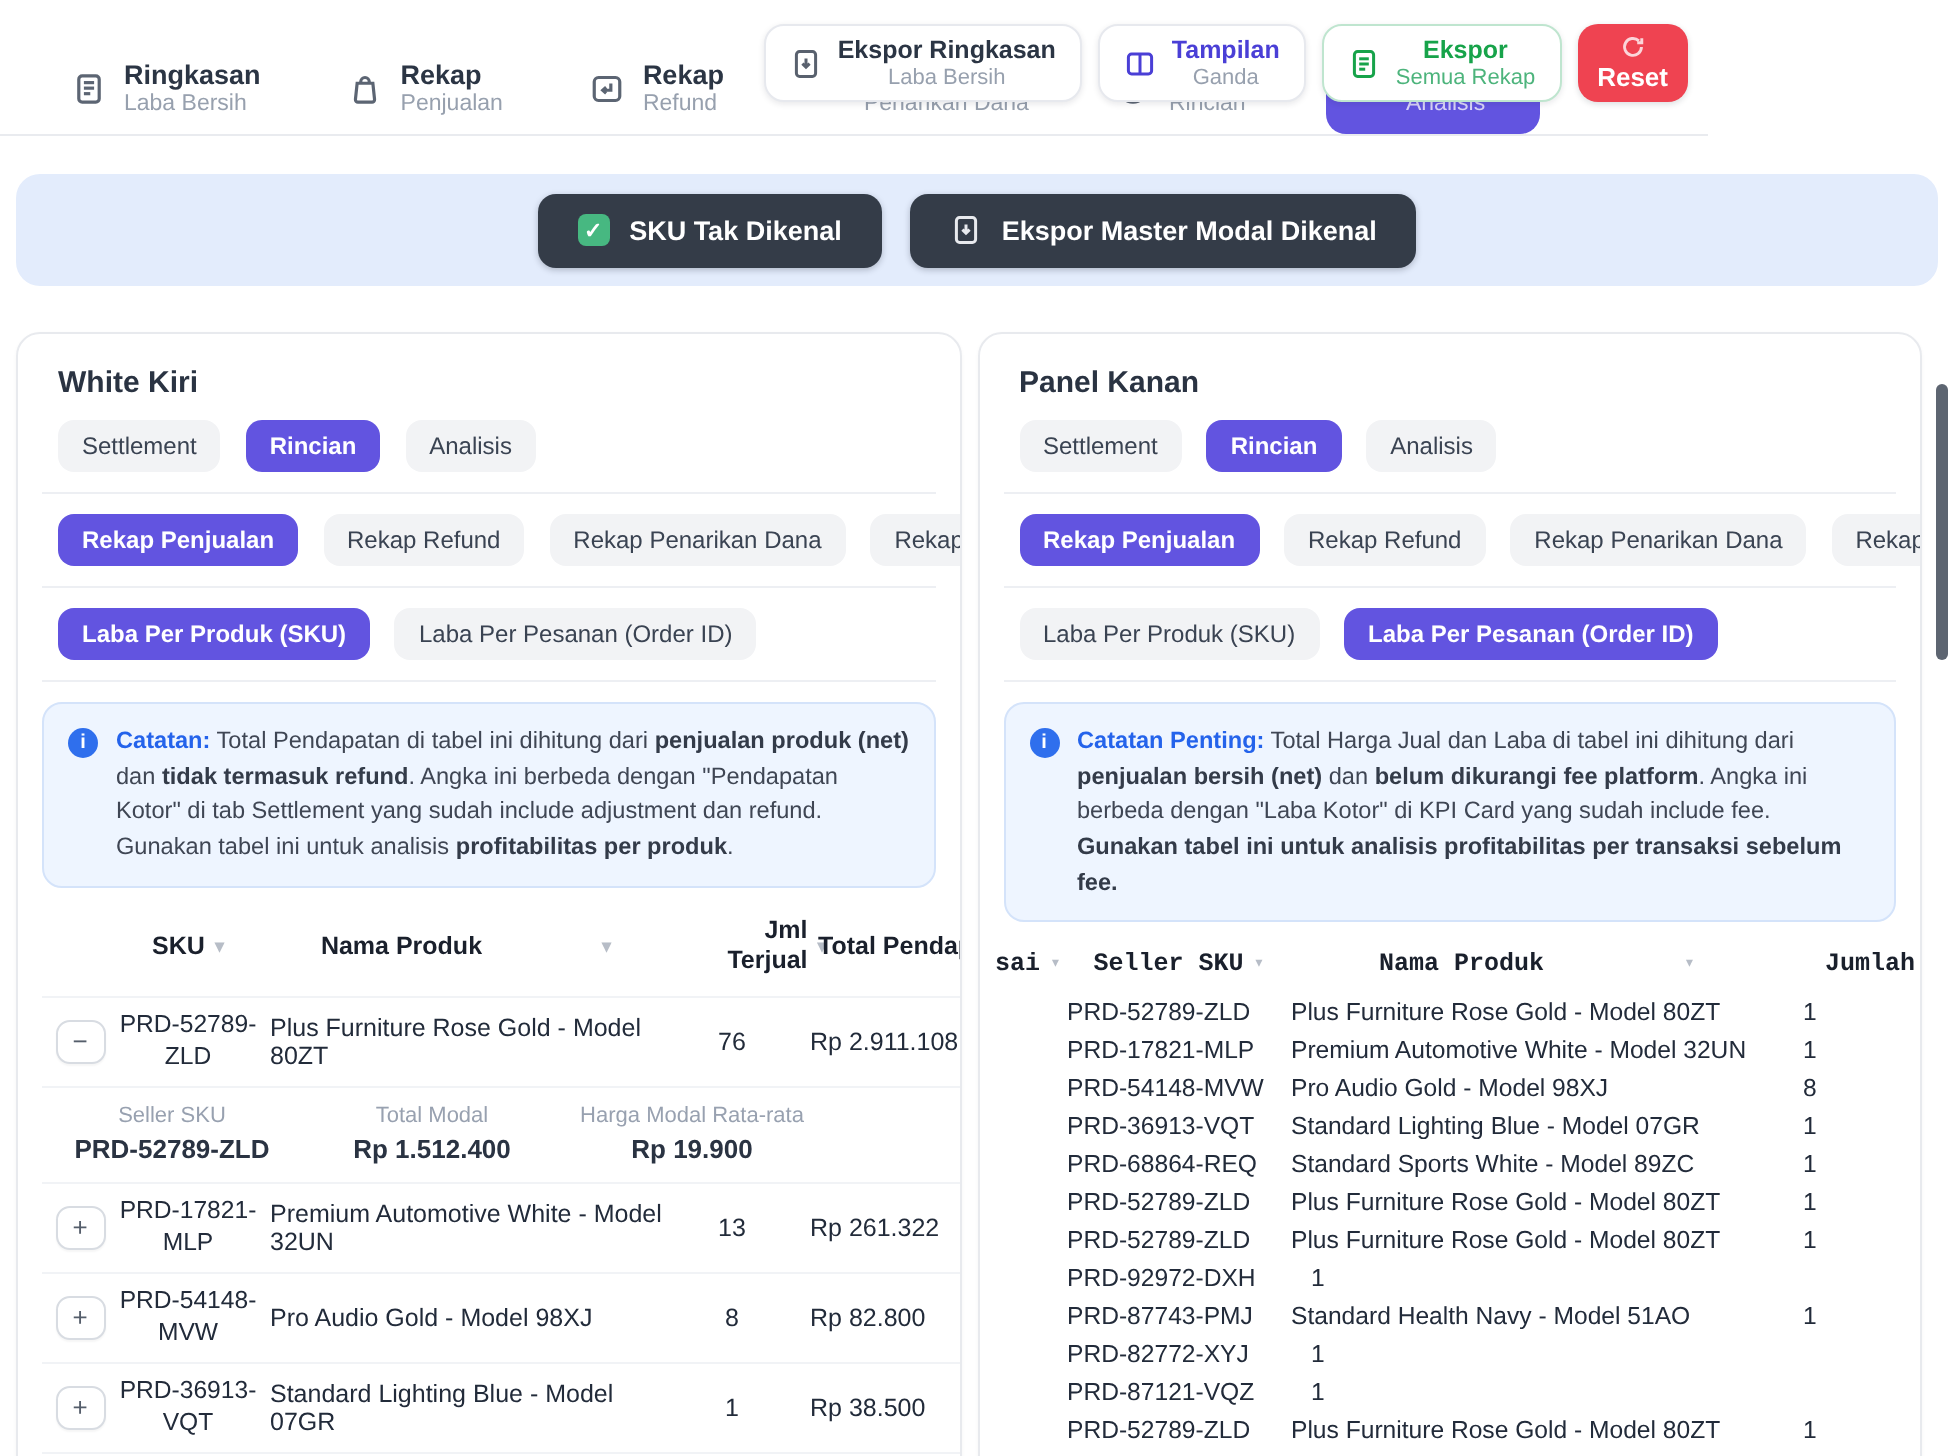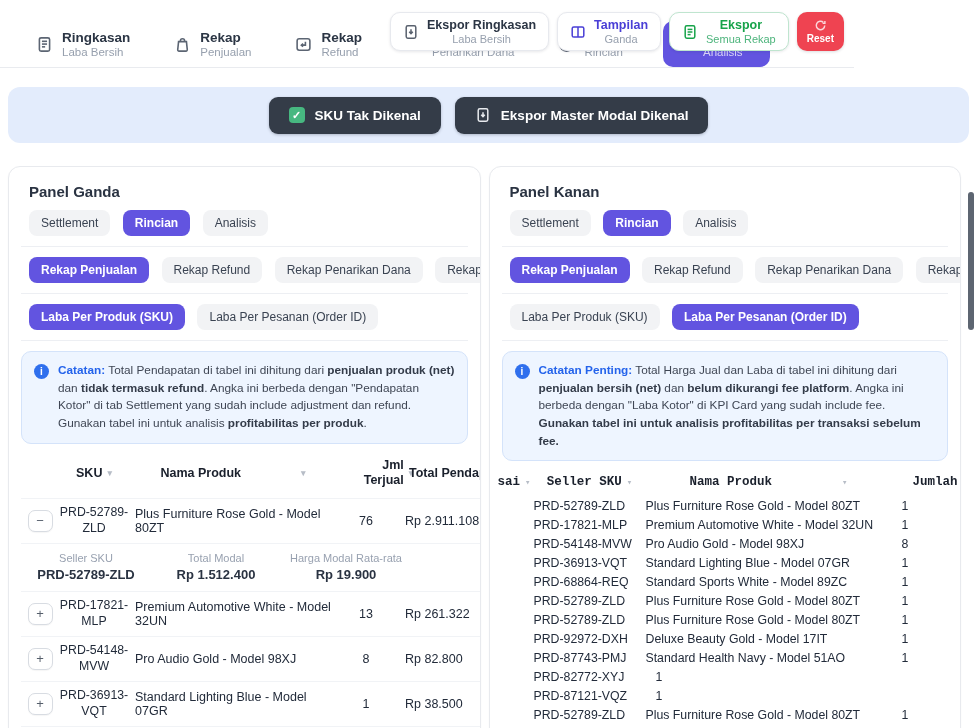--- a/index.html
+++ b/index.html
@@ -27,21 +27,21 @@
   .wbtn .b2 { font-size:11px; color:#97a0ae; margin-top:1px; text-align:center; }
   .wbtn.green { border-color:#bfe5cf; }
   .wbtn.green .b1 { color:#17a34a; }
   .wbtn.green .b2 { color:#4db47c; }
   .wbtn.indigo .b1 { color:#4a3fd6; }
   .wbtn .bicon { color:#59616e; display:flex; }
   .wbtn.green .bicon { color:#17a34a; }
   .wbtn.indigo .bicon { color:#4a3fd6; }
   .rbtn { background:#ef4351; border:none; border-radius:10px; color:#fff; display:flex; flex-direction:column;
           align-items:center; justify-content:center; gap:1px; padding:4px 10px; cursor:pointer;
-          font-size:10px; font-weight:bold; font-family:inherit; box-shadow:0 1px 3px rgba(16,24,40,.15); }
+          font-size:13px; font-weight:bold; font-family:inherit; box-shadow:0 1px 3px rgba(16,24,40,.15); }
   .rbtn .bicon { color:#fbd5d9; display:flex; }
 
   
   .band { position:absolute; top:87px; left:8px; width:961px; height:56px; background:#e3ecfc;
           border-radius:12px; display:flex; align-items:center; justify-content:center; gap:14px; }
   .dbtn { background:#343c48; color:#fff; border:none; border-radius:9px; height:37px; padding:0 20px;
           font-size:13.5px; font-weight:bold; font-family:inherit; display:flex; align-items:center; gap:10px;
           cursor:pointer; box-shadow:0 1px 3px rgba(16,24,40,.25); }
   .check-sq { width:16px; height:16px; background:#47b881; border-radius:4px; color:#fff; font-size:11px;
               display:flex; align-items:center; justify-content:center; font-weight:bold; }
@@ -263,21 +263,21 @@
             <path d="M8 5.2v4.2M6.2 7.8 8 9.6l1.8-1.8"></path>
         </svg>
       </span>
       <span>Ekspor Master Modal Dikenal</span>
     </button>
   </div>
 
   <div class="panels">
 
     <div class="panel">
-      <div class="panel-title">Panel Ganda</div>
+      <div class="panel-title">White Kiri</div>
 
       <div class="pill-row">
         <button class="pill">Settlement</button>
         <button class="pill active">Rincian</button>
         <button class="pill">Analisis</button>
       </div>
 
       <div class="pill-row">
         <button class="pill active">Rekap Penjualan</button>
         <button class="pill">Rekap Refund</button>
@@ -457,21 +457,20 @@
             </div>
             <div class="rt-row">
               <div></div>
               <div class="rt-sku">PRD-52789-ZLD</div>
               <div class="rt-name">Plus Furniture Rose Gold - Model 80ZT</div>
               <div class="rt-qty">1</div>
             </div>
             <div class="rt-row">
               <div></div>
               <div class="rt-sku">PRD-92972-DXH</div>
-              <div class="rt-name">Deluxe Beauty Gold - Model 17IT</div>
               <div class="rt-qty">1</div>
             </div>
             <div class="rt-row">
               <div></div>
               <div class="rt-sku">PRD-87743-PMJ</div>
               <div class="rt-name">Standard Health Navy - Model 51AO</div>
               <div class="rt-qty">1</div>
             </div>
             <div class="rt-row">
               <div></div>

